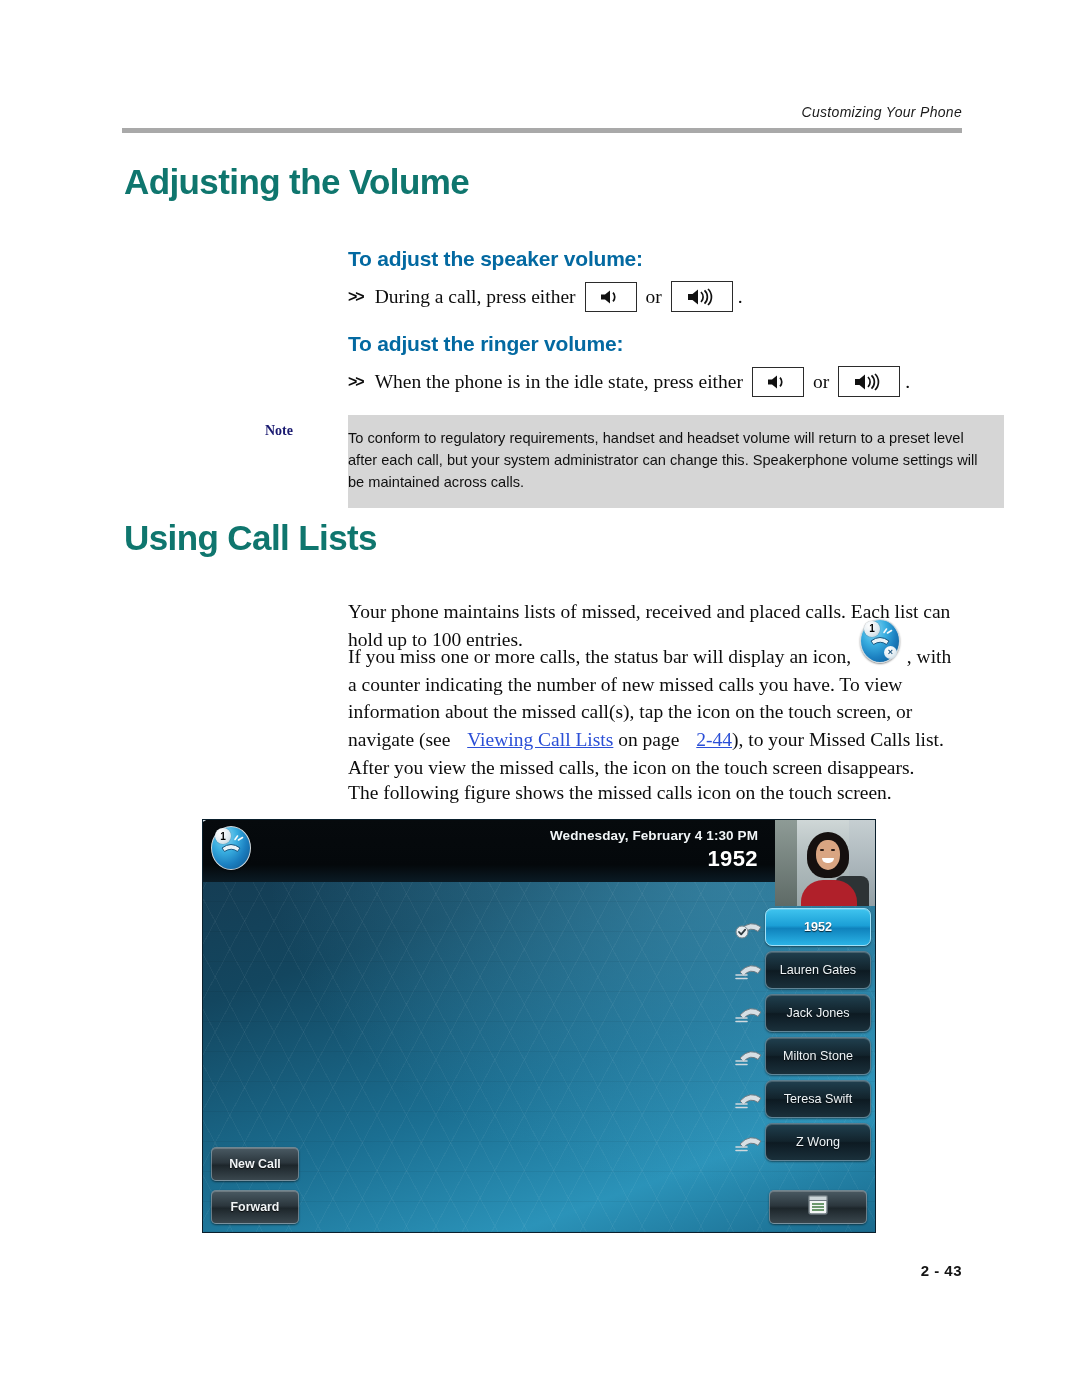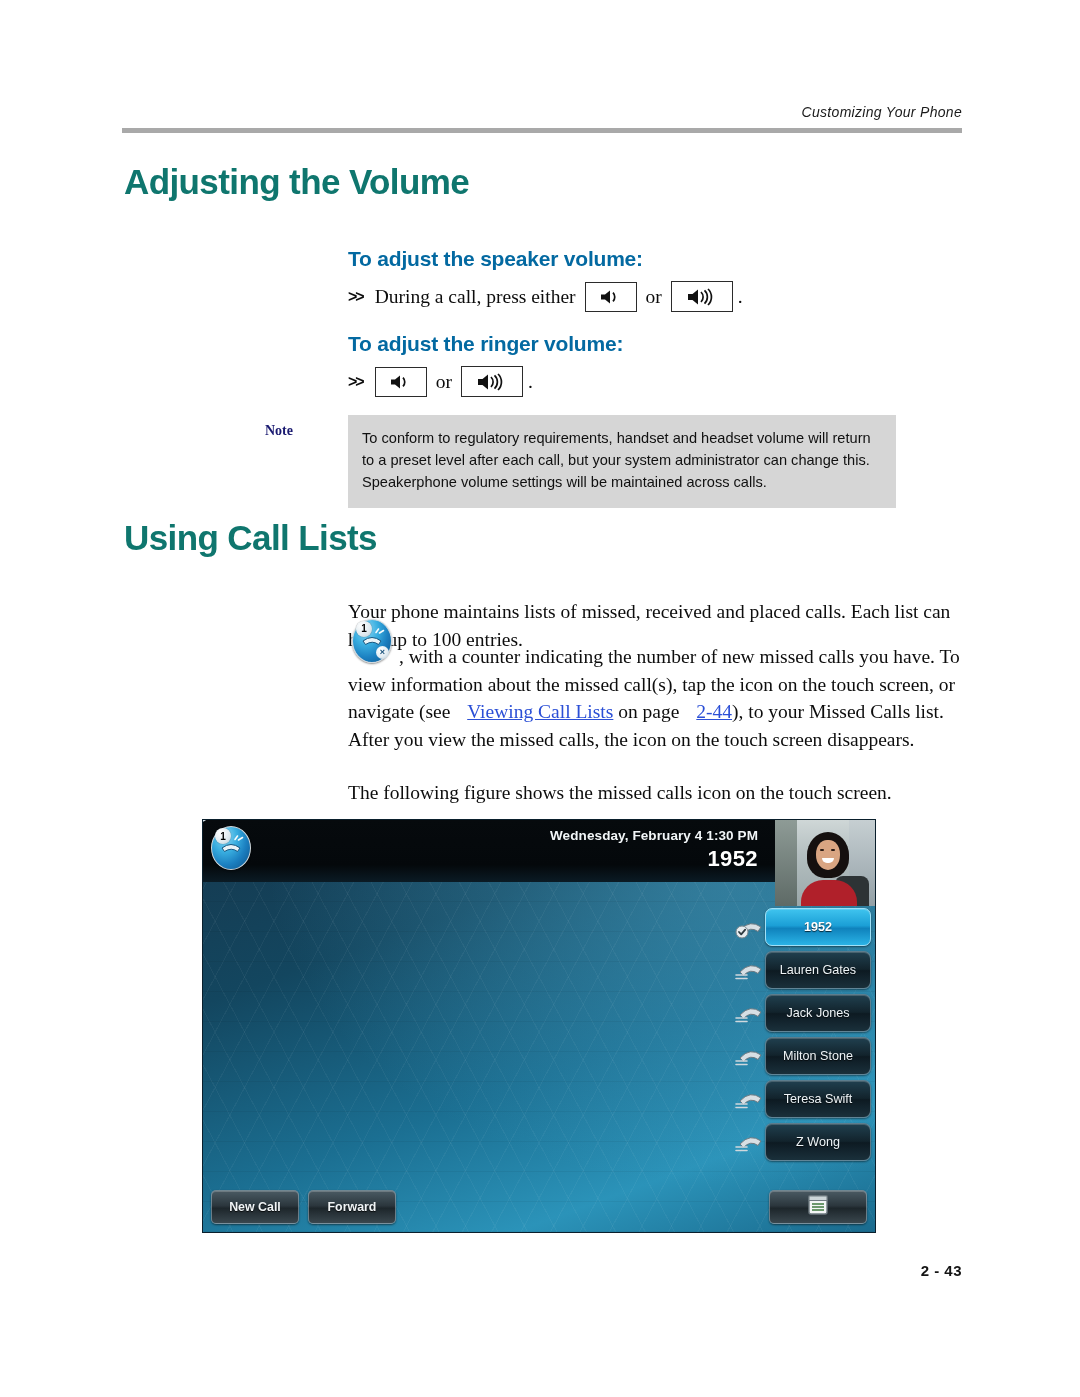--- a/index.html
+++ b/index.html
@@ -107,22 +107,22 @@
     top: 423px;
     font-family: "Liberation Serif", serif;
     font-weight: bold;
     font-size: 14px;
     color: #191970;
   }
   .note-box {
     position: absolute;
     left: 348px;
     top: 415px;
-    width: 548px;
-    padding: 12px 14px 14px 14px;
+    width: 656px;
+    padding: 12px 14px 14px 0;
     box-sizing: border-box;
     background: #d6d6d6;
     font-family: "Liberation Sans", sans-serif;
     font-size: 14.6px;
     line-height: 1.52;
     color: #101010;
   }
 
   
   .para {
@@ -338,20 +338,21 @@
     height: 30px;
   }
 
   
   .softkeys {
     position: absolute;
     left: 8px;
     bottom: 8px;
     display: flex;
     gap: 9px;
+    flex-direction: column;
   }
   .softkey {
     min-width: 88px;
     height: 34px;
     padding: 0 12px;
     border-radius: 5px;
     box-sizing: border-box;
     display: flex;
     align-items: center;
     justify-content: center;
@@ -422,20 +423,21 @@
       <path d="M23 1 A11 11 0 0 1 23 17" stroke="#111" stroke-width="1.7" fill="none"></path>
     </svg>
   </span>
   <span class="period">.</span>
 </div>
 
 <div class="h3 ringer">To adjust the ringer volume:</div>
 
 <div class="step ringer">
   <span class="chev">&gt;&gt;</span>
+  <span class="txt">When the phone is in the idle state, press either</span>
   <span class="keybox small">
     <svg width="26" height="16" viewBox="0 0 26 16" aria-hidden="true">
       <path d="M3 5.5 L7 5.5 L12 1.5 L12 14.5 L7 10.5 L3 10.5 Z" fill="#111"></path>
       <path d="M15 3.6 A6.4 6.4 0 0 1 15 12.4" stroke="#111" stroke-width="1.7" fill="none"></path>
     </svg>
   </span>
   <span class="or">or</span>
   <span class="keybox large">
     <svg width="34" height="18" viewBox="0 0 34 18" aria-hidden="true">
       <path d="M3 6 L7.5 6 L13 1.5 L13 16.5 L7.5 12 L3 12 Z" fill="#111"></path>
@@ -448,20 +450,21 @@
 </div>
 
 <div class="note-label">Note</div>
 <div class="note-box">To conform to regulatory requirements, handset and headset volume will return to a preset level after each call, but your system administrator can change this. Speakerphone volume settings will be maintained across calls.</div>
 
 <div class="h1 calllists">Using Call Lists</div>
 
 <div class="para p1">Your phone maintains lists of missed, received and placed calls. Each list can hold up to 100 entries.</div>
 
 <div class="para p2">
+  <span>If you miss one or more calls, the status bar will display an icon,</span>
   <span class="inline-icon-wrap">
     <span class="missed-badge-icon">
       <span class="orb"></span>
       <svg width="40" height="44" viewBox="0 0 40 44" aria-hidden="true">
         <path d="M11 22 q9 -7 18 0 l-2.5 3.5 q-6 -4.5 -13 0 Z" fill="#eaf3f7" stroke="#17567f" stroke-width="1"></path>
         <path d="M24 13.5 l2.5 -3.5 M27.5 14 l4 -2.5" stroke="#f7fbfd" stroke-width="1.6" stroke-linecap="round"></path>
       </svg>
       <span style="position:absolute;right:3px;bottom:4px;width:13px;height:13px;border-radius:50%;background:radial-gradient(circle at 35% 30%,#ffffff 0%,#e3edf3 55%,#b5c6d0 100%);display:flex;align-items:center;justify-content:center;font-family:'Liberation Sans',sans-serif;font-size:9px;font-weight:bold;color:#124c77;">×</span>
       <span class="num">1</span>
     </span>

